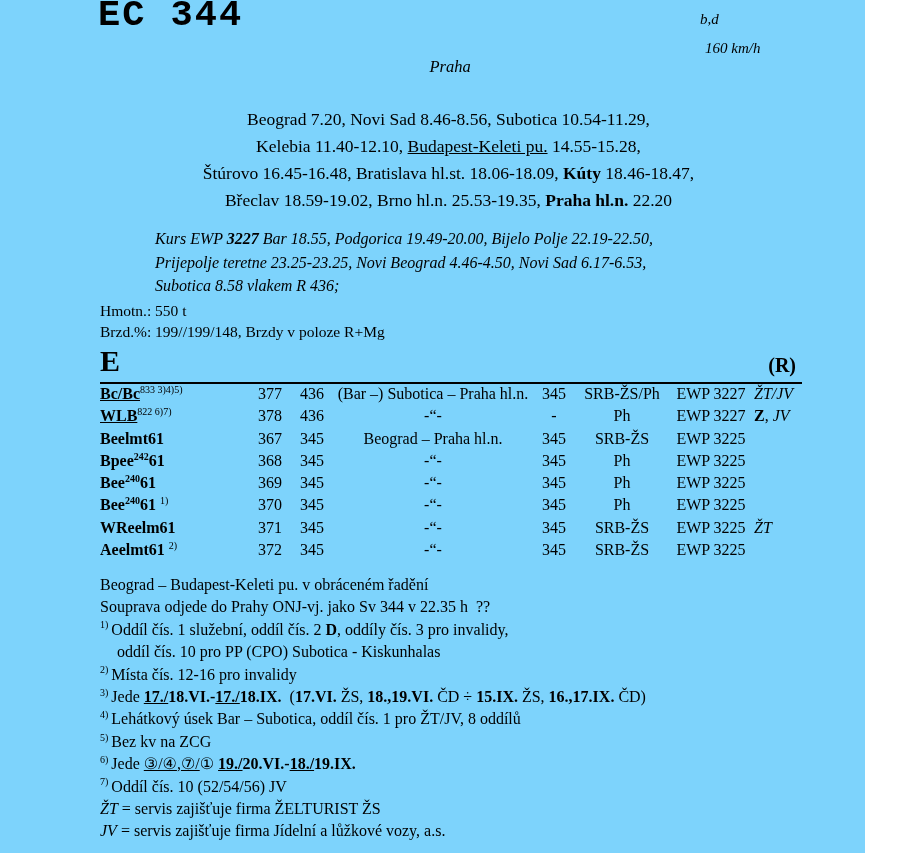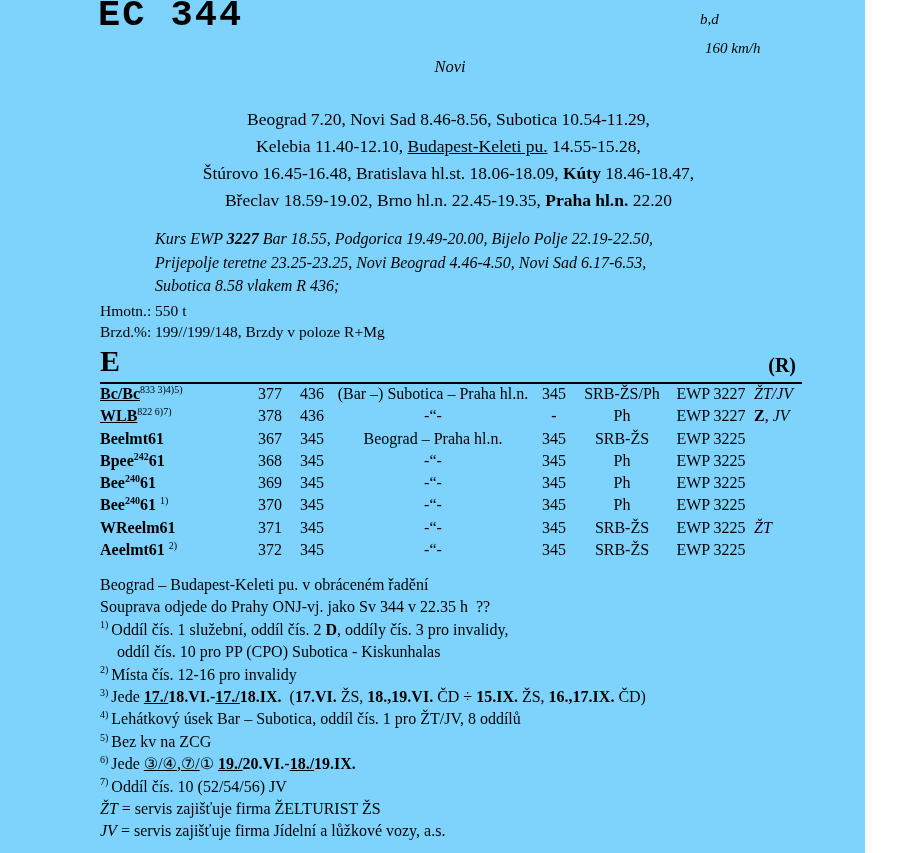--- a/index.html
+++ b/index.html
@@ -68,27 +68,27 @@
 
 <div class="page">
 
   <div class="train-number">EC 344</div>
 
   <div class="top-right">
     <div>b,d</div>
     <div class="speed">160 km/h</div>
   </div>
 
-  <div class="train-name">Novi</div>
+  <div class="train-name">Praha</div>
 
   <div class="route">
     <div><span>Beograd 7.20, Novi Sad 8.46-8.56, Subotica 10.54-11.29,</span></div>
     <div><span>Kelebia 11.40-12.10, </span><span class="u">Budapest-Keleti pu.</span><span> 14.55-15.28,</span></div>
     <div><span>Štúrovo 16.45-16.48, Bratislava hl.st. 18.06-18.09, </span><span class="b">Kúty</span><span> 18.46-18.47,</span></div>
-    <div><span>Břeclav 18.59-19.02, Brno hl.n. 22.45-19.35, </span><span class="b">Praha hl.n.</span><span> 22.20</span></div>
+    <div><span>Břeclav 18.59-19.02, Brno hl.n. 25.53-19.35, </span><span class="b">Praha hl.n.</span><span> 22.20</span></div>
   </div>
 
   <div class="kurs">
     <div><span class="i">Kurs EWP </span><span class="b i">3227</span><span class="i"> Bar 18.55, Podgorica 19.49-20.00, Bijelo Polje 22.19-22.50,</span></div>
     <div><span class="i">Prijepolje teretne 23.25-23.25, Novi Beograd 4.46-4.50, Novi Sad 6.17-6.53,</span></div>
     <div><span class="i">Subotica 8.58 vlakem R 436;</span></div>
   </div>
 
   <div class="info">
     <div>Hmotn.: 550 t</div>

